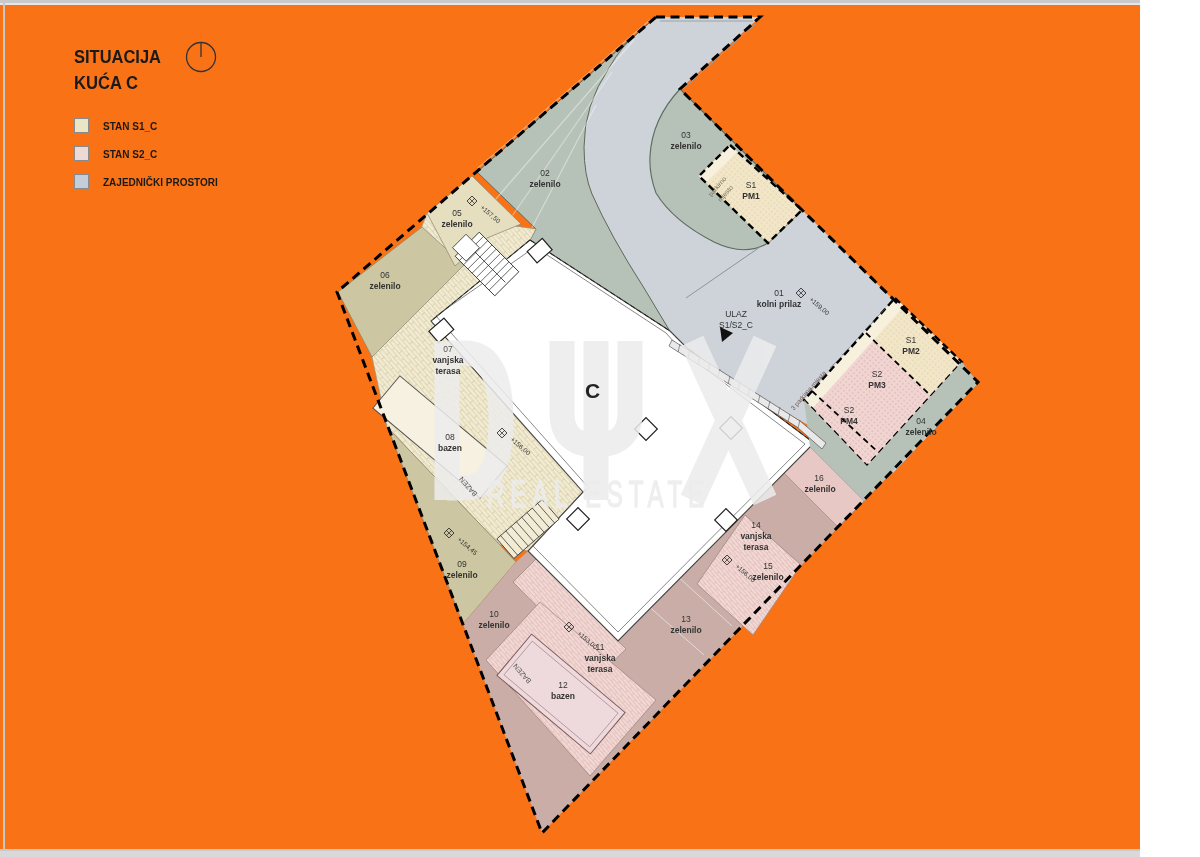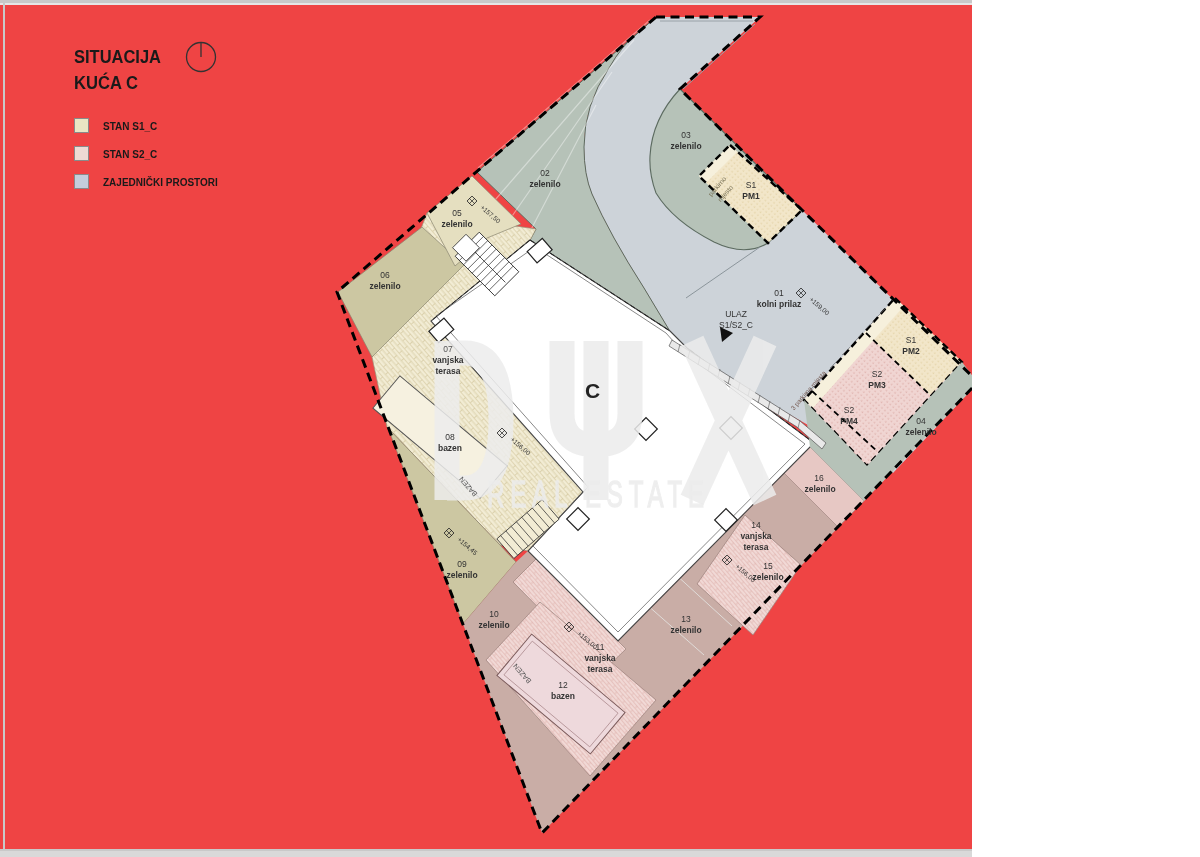--- a/index.html
+++ b/index.html
@@ -1,16 +1,16 @@
 <!DOCTYPE html>
 <html><head>
 <meta charset="utf-8">
 <style>
   html,body{margin:0;padding:0;background:#fff;}
-  #page{position:relative;width:972px;height:857px;background:#ef4444;overflow:hidden;
+  #page{position:relative;width:1140px;height:857px;background:#f97316;overflow:hidden;
         font-family:"Liberation Sans",sans-serif;}
 </style>
 </head>
 <body>
 <div id="page">
 <svg width="1200" height="857" viewBox="0 0 1200 857">
 <defs>
   <pattern id="brick" width="14" height="7" patternUnits="userSpaceOnUse" patternTransform="rotate(49)">
     <rect width="14" height="7" fill="#f2ecd4"></rect>
     <path d="M0,0.4 H14 M0,3.9 H14 M3.5,0 V3.5 M10.5,3.5 V7" stroke="#d7cba4" stroke-width="0.8" fill="none"></path>

